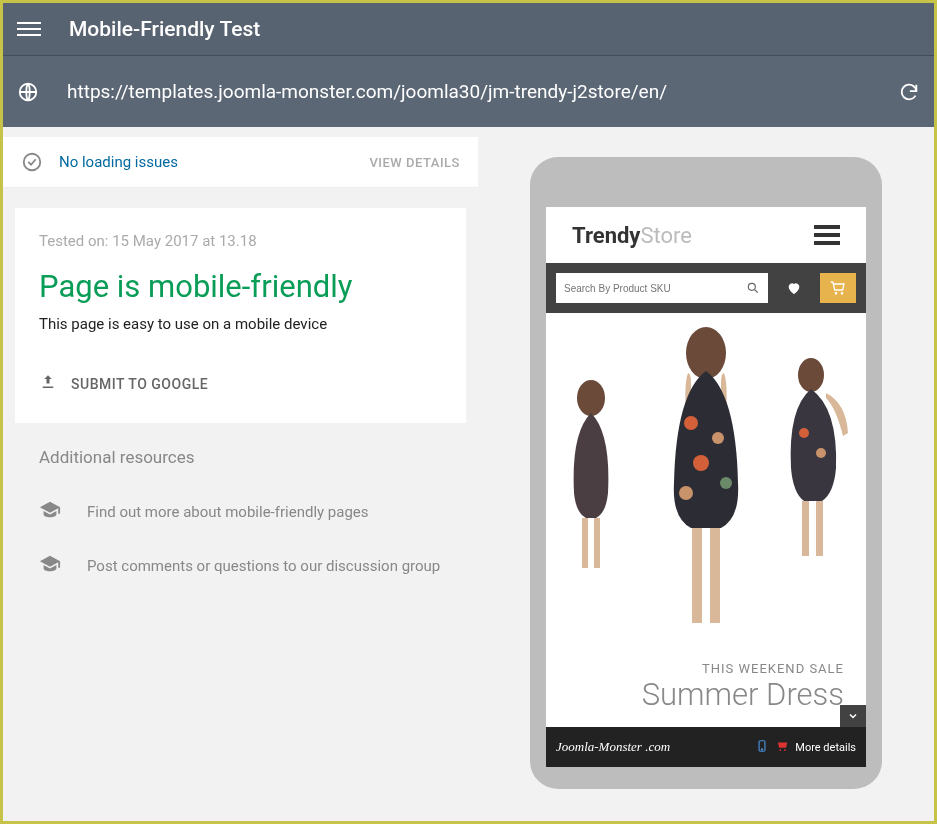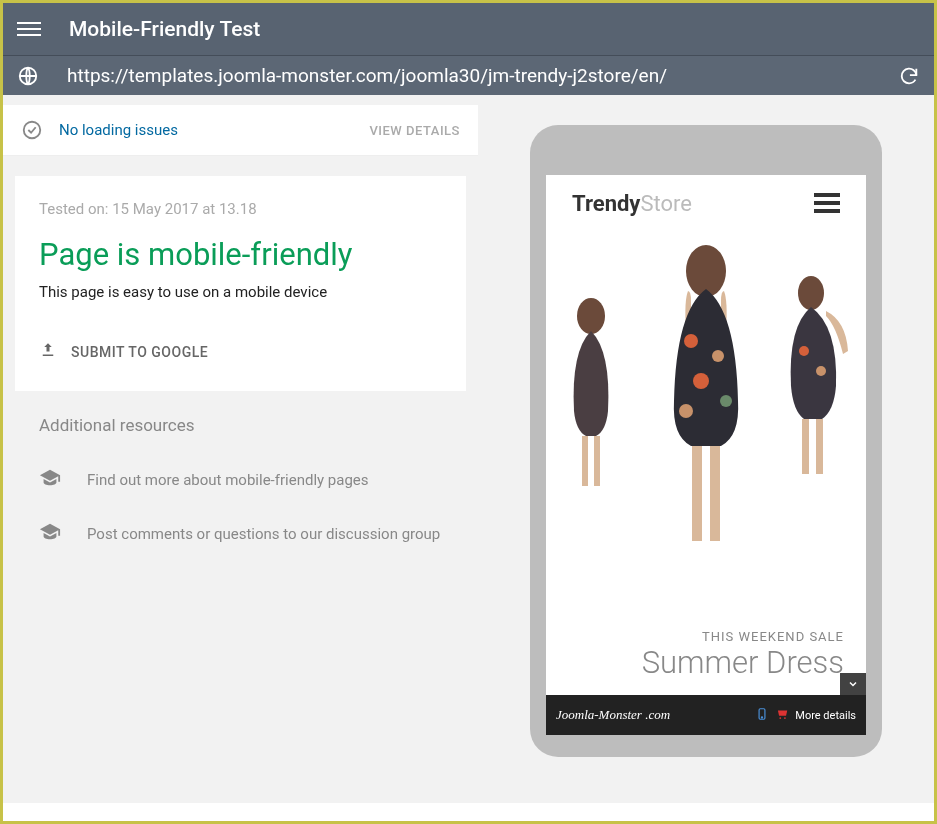--- a/index.html
+++ b/index.html
@@ -1,21 +1,21 @@
 <!DOCTYPE html>
 <html><head>
 <meta charset="utf-8">
 <style>
 * { box-sizing: border-box; margin: 0; padding: 0; }
 body { font-family: Roboto, Arial, sans-serif; background: #fff; width: 937px; height: 824px; border: 3px solid #c7c248; overflow: hidden; }
 .header { background: #586371; height: 52px; display: flex; align-items: center; padding: 0 14px; }
 .hamburger { width: 24px; cursor: pointer; }
 .hamburger div { height: 2px; background: #fff; margin: 4px 0; }
 .app-title { color: #fff; font-size: 21px; font-weight: 500; margin-left: 28px; }
-.urlbar { background: #5c6775; height: 40px; display: flex; align-items: center; padding: 0 14px; border-top: 1px solid #444d59; }
+.urlbar { background: #5c6775; height: 72px; display: flex; align-items: center; padding: 0 14px; border-top: 1px solid #444d59; }
 .globe-icon svg { width: 22px; height: 22px; display: block; }
 .url-text { color: #fff; font-size: 19px; margin-left: 28px; flex: 1; }
 .refresh-icon svg { width: 22px; height: 22px; display: block; }
 .content { display: flex; height: calc(100% - 110px); background: #f2f2f2; }
 .left-panel { width: 475px; padding: 10px 0 0 0; }
 .right-panel { flex: 1; display: flex; justify-content: center; align-items: flex-start; padding-top: 30px; }
 .status-row { display: flex; align-items: center; padding: 14px 18px; background: #fff; border-bottom: 1px solid #eee; }
 .check-icon svg { width: 22px; height: 22px; display: block; }
 .status-text { font-size: 15px; color: #0369a1; margin-left: 16px; flex: 1; }
 .view-details { font-size: 13px; color: #aaa; letter-spacing: 0.5px; font-weight: 500; }
@@ -137,20 +137,43 @@
     <div class="phone">
       <div class="screen">
         <div class="shop-header">
           <div class="brand"><b>Trendy</b><span>Store</span></div>
           <div class="menu-icon">
               <div></div>
               <div></div>
               <div></div>
             </div>
         </div>
+        <div class="search-row">
+          <div class="search-box">
+            <input placeholder="Search By Product SKU" style="">
+            <span class="mag-icon">
+                <svg viewBox="0 0 24 24" fill="none" stroke="#666" stroke-width="2">
+                  <circle cx="10" cy="10" r="6"></circle>
+                  <path d="M20 20l-5-5"></path>
+                </svg>
+              </span>
+          </div>
+          <div class="icon-btn">
+              <svg viewBox="0 0 24 24" fill="#fff">
+                <path d="M12 21s-8-5-8-11a5 5 0 0 1 8-4 5 5 0 0 1 8 4c0 6-8 11-8 11z"></path>
+              </svg>
+            </div>
+          <div class="icon-btn cart">
+              <svg viewBox="0 0 24 24" fill="none" stroke="#fff" stroke-width="2">
+                <path d="M5 6h16l-2 9H7L5 6zM5 6L4 3H1"></path>
+                <circle cx="9" cy="20" r="1" fill="#fff"></circle>
+                <circle cx="18" cy="20" r="1" fill="#fff"></circle>
+              </svg>
+            </div>
+        </div>
         <div class="hero">
           <svg class="person left" width="70" height="200" viewBox="0 0 70 200">
               <ellipse cx="35" cy="25" rx="14" ry="18" fill="#6b4a3a"></ellipse>
               <path d="M35 40 Q15 60 18 120 Q20 140 30 145 L40 145 Q50 140 52 120 Q55 60 35 40" fill="#4a3e42"></path>
               <rect x="26" y="145" width="6" height="50" fill="#d9b89a"></rect>
               <rect x="38" y="145" width="6" height="50" fill="#d9b89a"></rect>
             </svg>
           <svg class="person center" width="140" height="310" viewBox="0 0 140 310">
               <ellipse cx="70" cy="30" rx="20" ry="26" fill="#6b4a3a"></ellipse>
               <path d="M52 50 Q48 60 50 90 L55 92 L55 60 Q55 50 52 50" fill="#d9b89a"></path>

